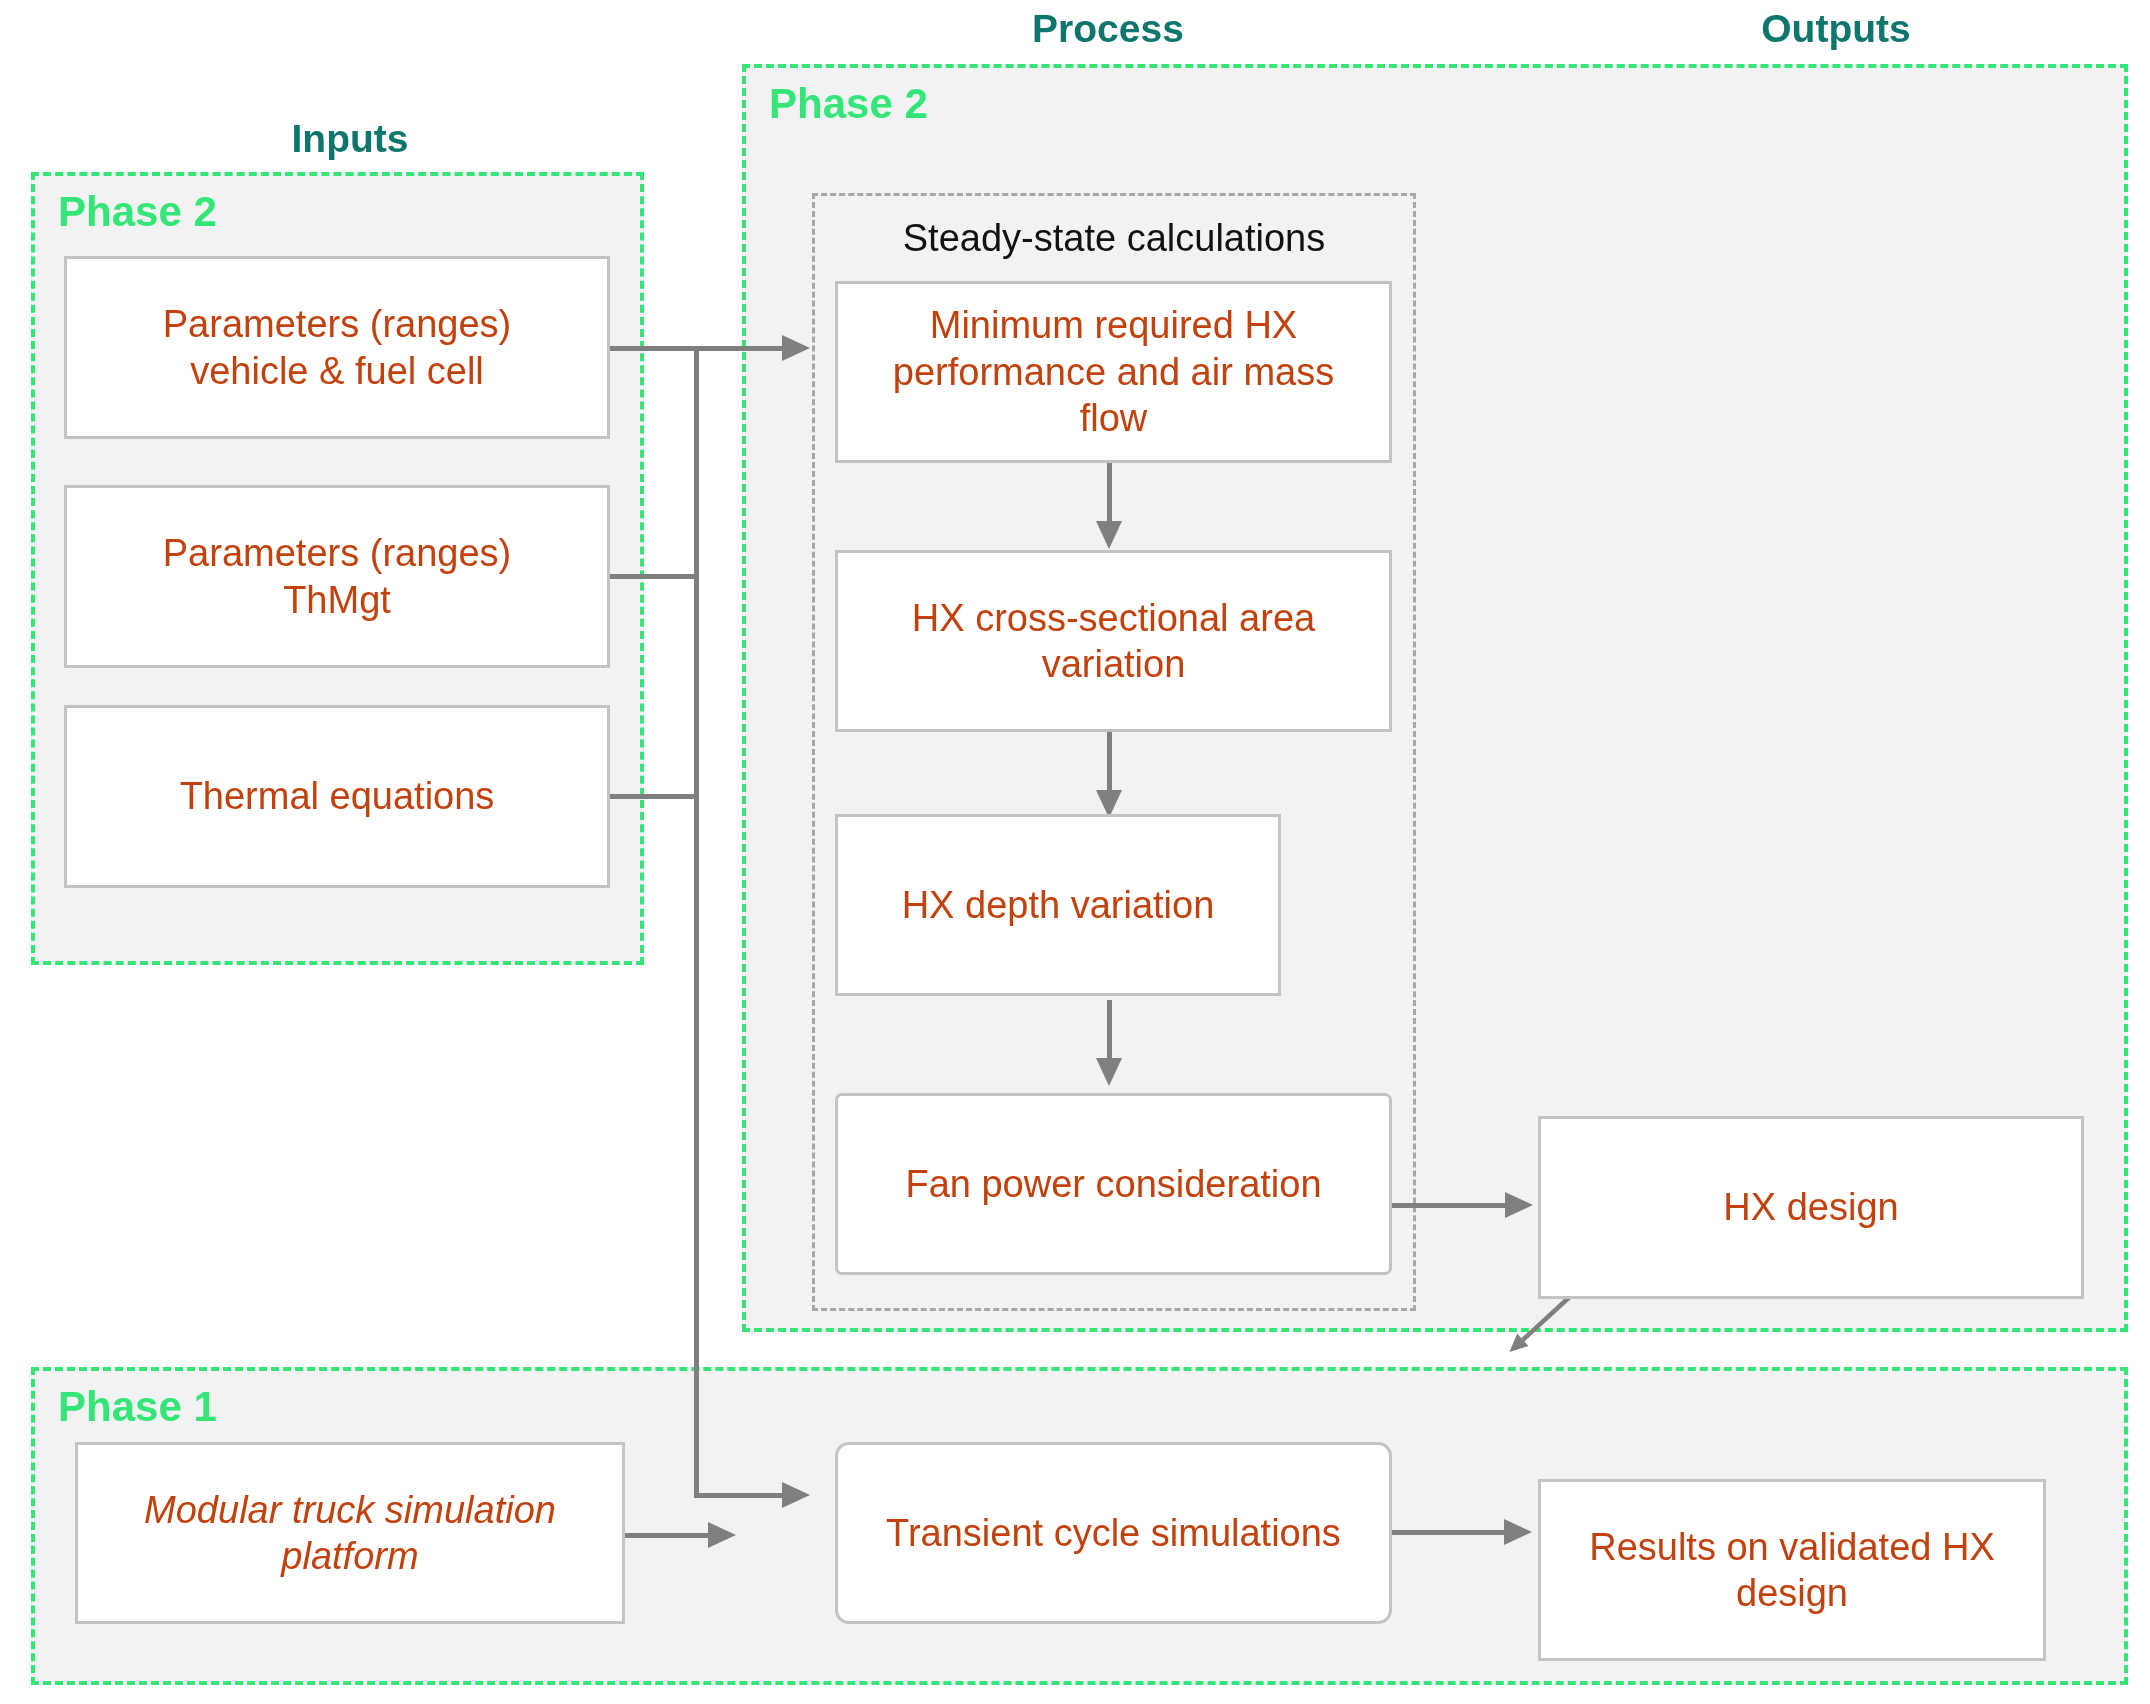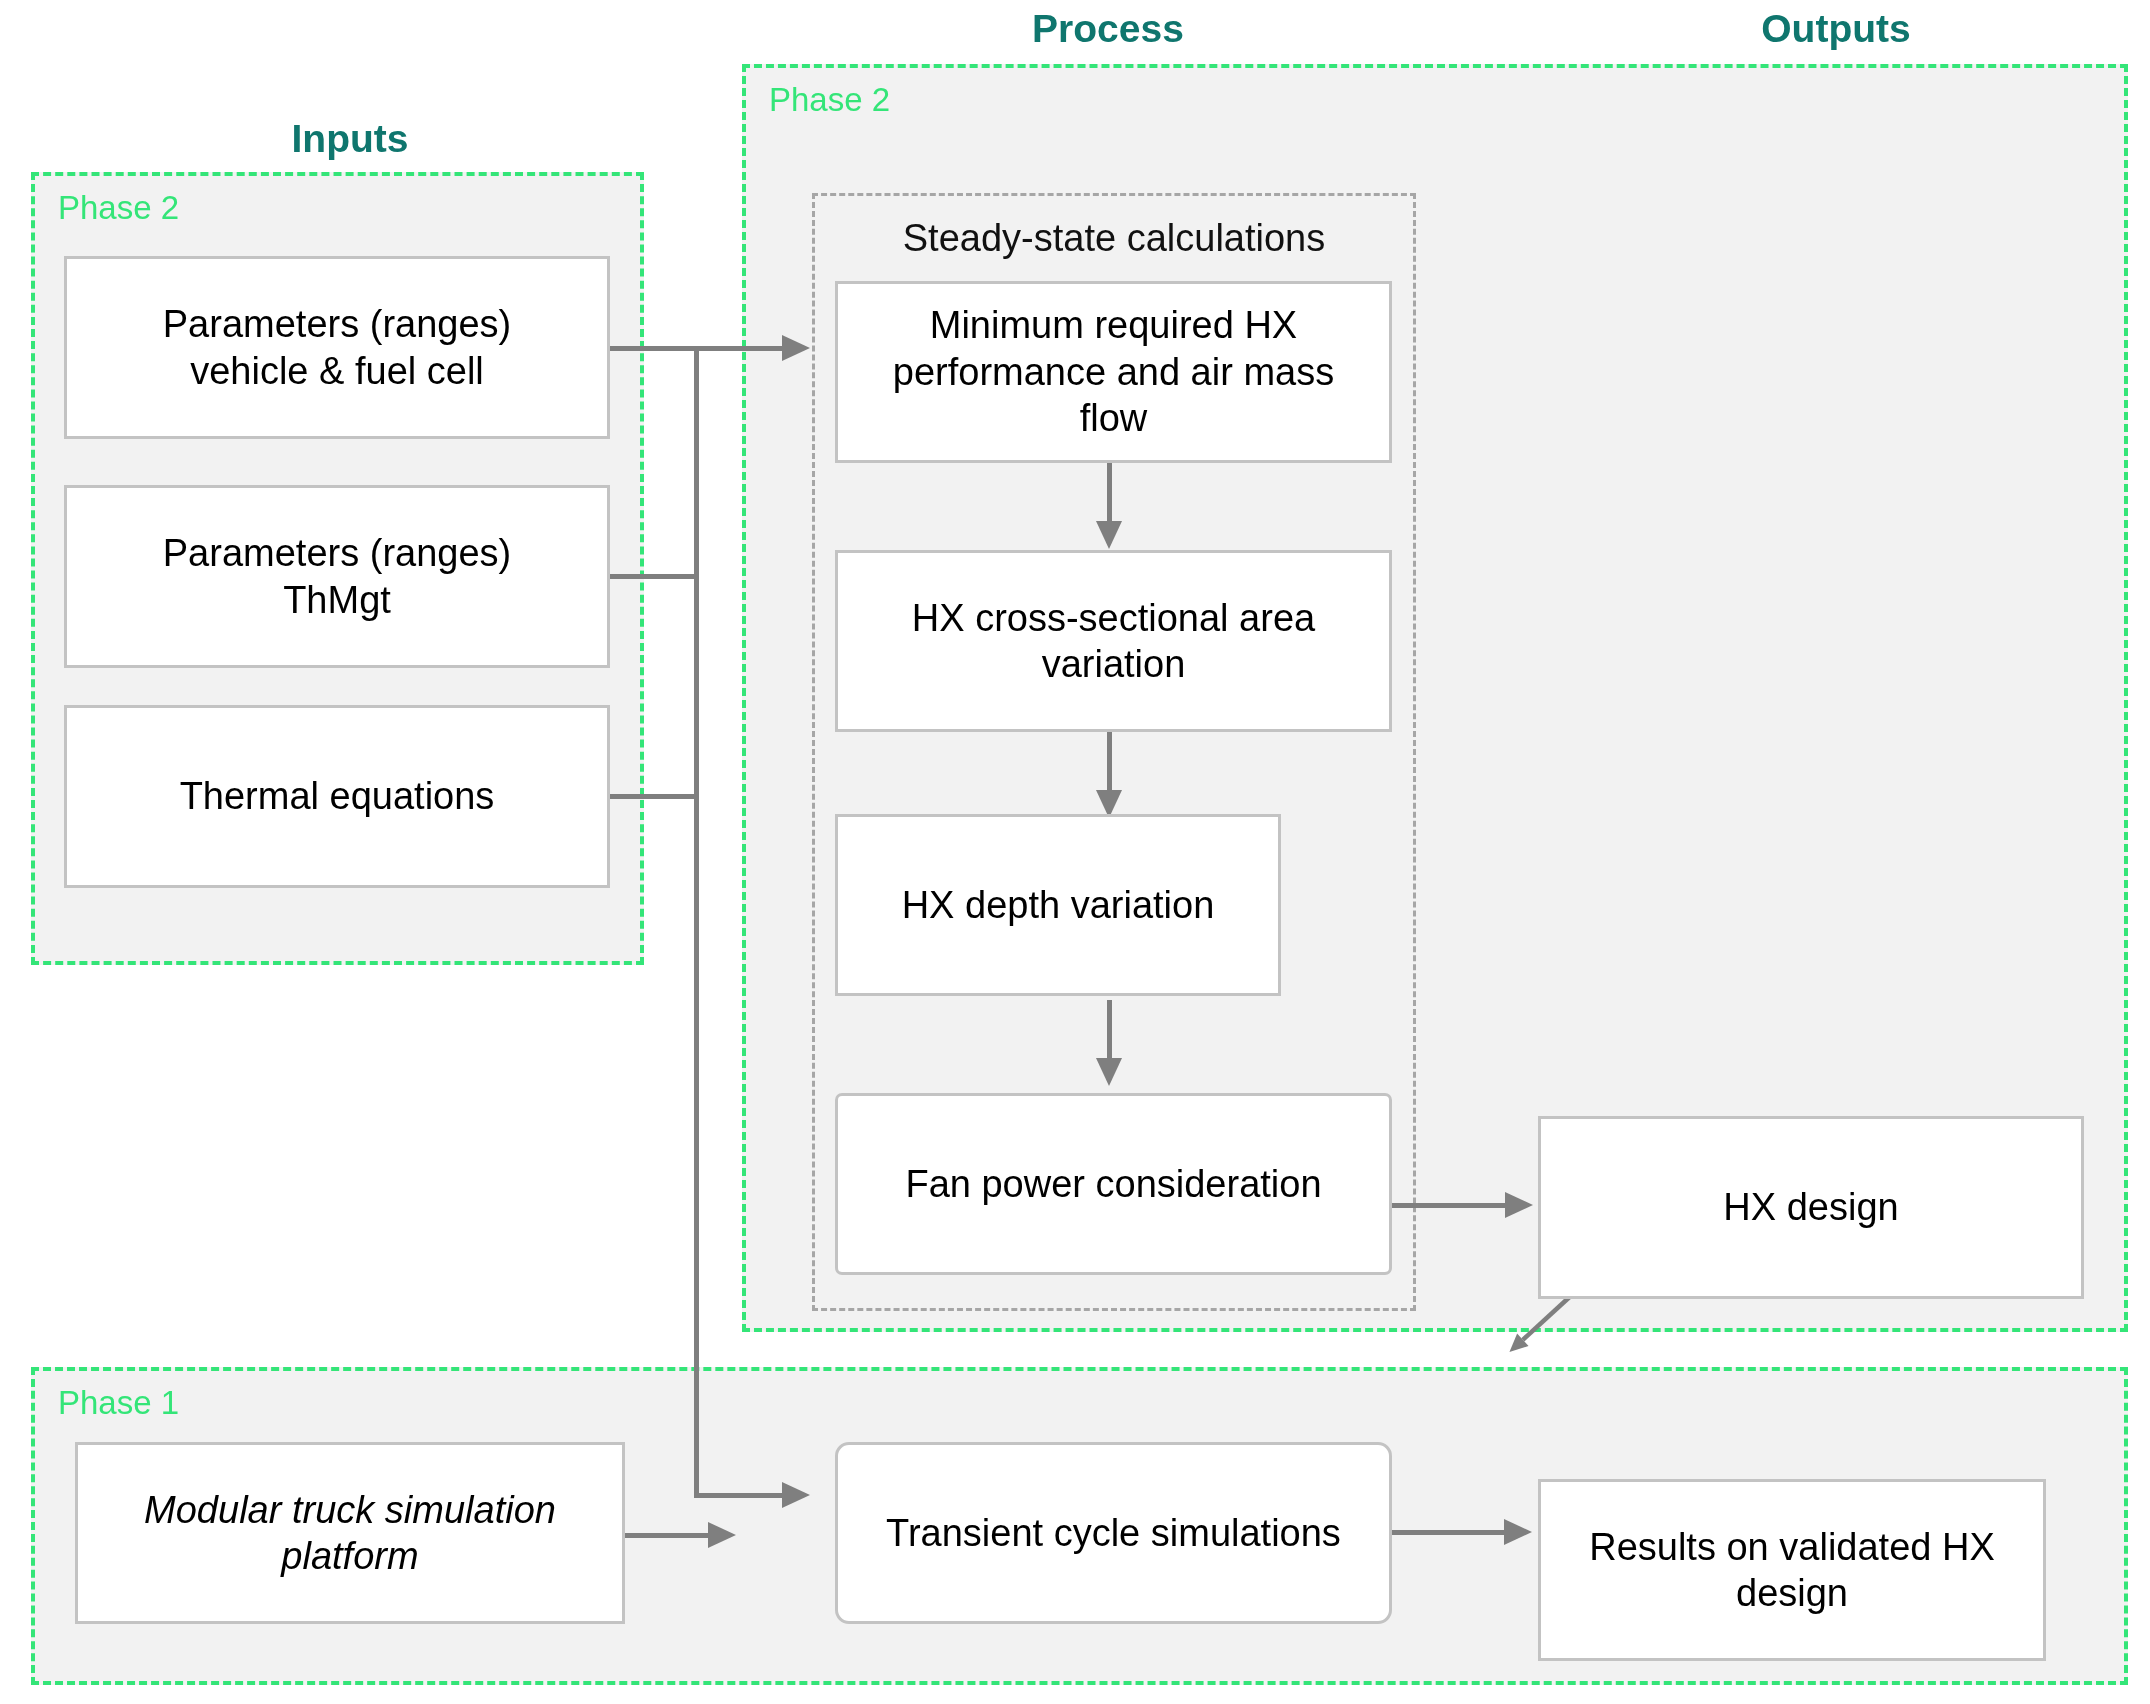--- a/index.html
+++ b/index.html
@@ -18,36 +18,36 @@
     position:absolute;width:324px;height:48px;
     font-size:39px;font-weight:bold;color:#0f766e;
     text-align:center;line-height:48px;
   }
   .phase{
     position:absolute;box-sizing:border-box;
     background:var(--phase-fill-gray);
     border:4.5px dashed var(--phase-border-green);
   }
   .phase-label{
-    position:absolute;font-size:33px;font-weight:normal;
+    position:absolute;font-size:42px;font-weight:bold;
     color:var(--phase-border-green);line-height:1;
   }
   .inner-dashed{
     position:absolute;box-sizing:border-box;
     border:3.2px dashed var(--inner-dashed-gray);
   }
   .inner-title{
     position:absolute;font-size:38px;color:#111;
     text-align:center;line-height:52px;height:52px;
   }
   .wbox{
     position:absolute;box-sizing:border-box;
     background:#ffffff;border:3.9px solid var(--box-border-gray);
     display:flex;align-items:center;justify-content:center;
-    font-size:38px;color:#000000;text-align:center;
+    font-size:38px;color:#c2410c;text-align:center;
     white-space:pre-line;line-height:1.22;padding:14px;
   }
   .hline,.vline{position:absolute;background:var(--arrow-gray);}
   .hline{height:5.2px;}
   .vline{width:5.2px;}
   .ah-right{
     position:absolute;width:0;height:0;
     border-top:13.6px solid transparent;border-bottom:13.6px solid transparent;
     border-left:28.5px solid var(--arrow-gray);
   }

